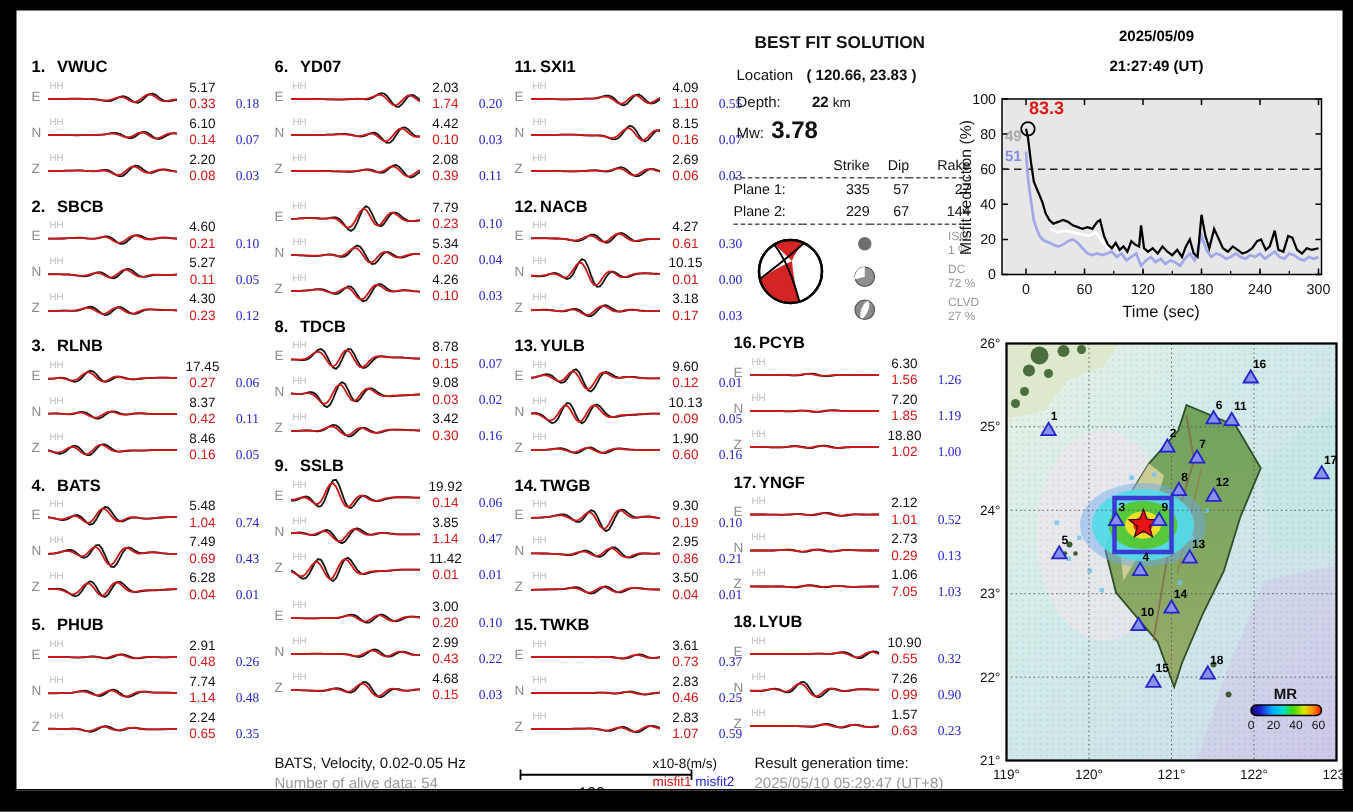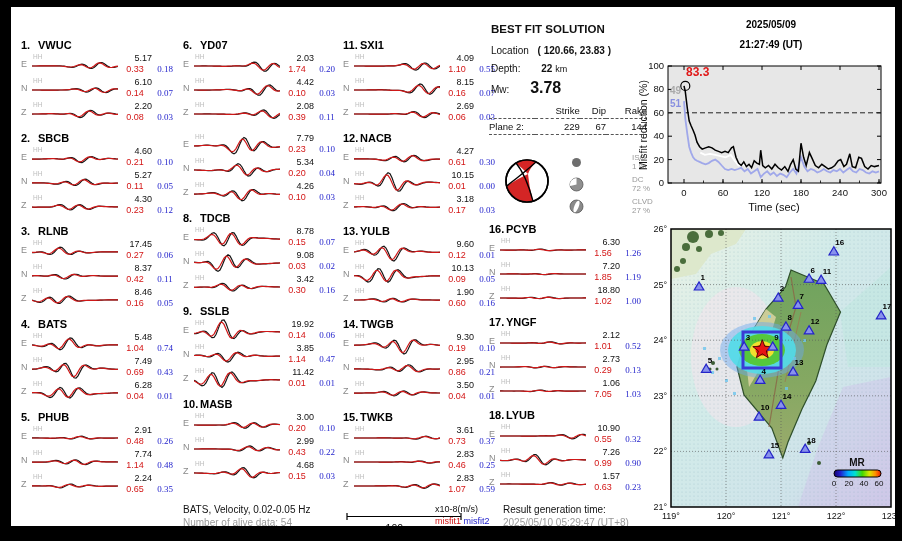--- a/index.html
+++ b/index.html
@@ -9,21 +9,21 @@
         border:1px solid #000;box-sizing:border-box;overflow:hidden;}
   .col{position:absolute;top:32px;width:158px;}
   #col-1{left:10px}#col-2{left:172px}#col-3{left:332px}#col-4{left:478px;top:216px}
   .sta{margin-bottom:8px;}
   .sta-h{font-size:11px;font-weight:bold;height:13px;color:#000;}
   .snum{display:inline-block;width:17px;}
   .trace{display:flex;align-items:flex-start;height:24px;}
   .comp{width:11px;font-size:9px;color:#8a8a8a;padding-top:7px;}
   .wave{width:86px;height:24px;}
   .vals{width:60px;font-size:9px;line-height:11px;display:grid;grid-template-columns:1fr 26px;padding-top:1px;}
-  .amp{text-align:right;color:#111;}
+  .amp{text-align:center;color:#111;}
   .m1{color:#d31616;text-align:center;}
   .m2{color:#2424cc;text-align:center;font-family:Liberation Serif, serif;}
   
   #bestfit{position:absolute;left:478px;top:12px;width:160px;height:202px;font-size:10px;color:#111;}
   #bestfit .abs{position:absolute;}
   .bf-title{font-size:11.5px;font-weight:bold;}
   .bf-val{font-weight:bold;}
   .mw-big{font-size:16px;font-weight:bold;}
   .bf-table{position:absolute;left:0;top:84px;width:158px;font-size:9.5px;border-collapse:collapse;}
   .bf-table td{padding:2px 0;text-align:right;}
@@ -453,21 +453,20 @@
             </svg>
             <div class="vals">
               <span class="amp">11.42</span>
               <span></span>
               <span class="m1">0.01</span>
               <span class="m2">0.01</span>
             </div>
           </div>
         </div>
         <div class="sta">
-          <div class="sta-h"><span class="snum">10.</span><span>MASB</span></div>
           <div class="trace">
             <span class="comp">E</span>
             <svg class="wave" width="86" height="24">
               <text x="1" y="7" font-size="6.5" fill="#bcbcbc">HH</text>
               <path d="M0,14.0L2,14.0L4,14.1L6,14.1L8,14.2L10,14.2L12,14.2L14,14.2L16,14.2L18,14.2L20,14.1L22,14.1L24,14.0L26,14.0L28,14.1L30,14.1L32,13.9L34,13.5L36,12.8L38,12.1L40,11.7L42,11.9L44,12.8L46,14.4L48,16.1L50,17.1L52,17.1L54,15.9L56,14.1L58,12.5L60,11.7L62,12.1L64,13.4L66,14.9L68,15.9L70,16.2L72,15.8L74,14.9L76,14.0L78,13.4L80,13.1L82,13.1L84,13.3L86,13.5" stroke="#151515" fill="none" stroke-width="1.2"></path>
               <path d="M0,14.0L2,14.0L4,14.1L6,14.1L8,14.1L10,14.2L12,14.2L14,14.2L16,14.2L18,14.1L20,14.1L22,14.0L24,14.0L26,14.0L28,14.0L30,13.9L32,13.6L34,13.2L36,12.7L38,12.4L40,12.4L42,13.0L44,14.1L46,15.4L48,16.3L50,16.4L52,15.6L54,14.2L56,12.8L58,12.1L60,12.3L62,13.3L64,14.6L66,15.7L68,16.1L70,15.8L72,15.0L74,14.1L76,13.4L78,13.1L80,13.1L82,13.3L84,13.5L86,13.7" stroke="#cf1818" fill="none" stroke-width="1.2"></path>
             </svg>
             <div class="vals">
               <span class="amp">3.00</span>
               <span></span>
@@ -864,41 +863,47 @@
               <span class="amp">1.57</span>
               <span></span>
               <span class="m1">0.63</span>
               <span class="m2">0.23</span>
             </div>
           </div>
         </div>
       </div>
 
     <div id="bestfit">
-      <div class="abs bf-title" style="left:2px;top:4px">BEST FIT SOLUTION</div>
+      <div class="abs bf-title" style="left:14px;top:4px">BEST FIT SOLUTION</div>
       <div class="abs" style="left:2px;top:26px">
         <span>Location</span>
         <span class="bf-val" style="margin-left:6px">( 120.66,  23.83 )</span>
       </div>
       <div class="abs" style="left:2px;top:44px">
         <span>Depth:</span>
         <span class="bf-val" style="margin-left:18px">22</span>
         <span style="font-size:9px">km</span>
       </div>
       <div class="abs" style="left:2px;top:60px">
         <span>Mw:</span>
-        <span class="mw-big" style="margin-left:18px">3.78</span>
+        <span class="mw-big" style="margin-left:2px">3.78</span>
       </div>
       <table class="bf-table">
         <tbody>
             <tr class="hd">
           <td class="lbl"></td>
           <td>Strike</td>
           <td>Dip</td>
           <td>Rake</td>
+        </tr>
+        <tr>
+          <td class="lbl">Plane 1:</td>
+          <td>335</td>
+          <td>57</td>
+          <td>27</td>
         </tr>
         <tr class="last">
           <td class="lbl">Plane 2:</td>
           <td>229</td>
           <td>67</td>
           <td>144</td>
         </tr>
       </tbody>
         </table>
 

